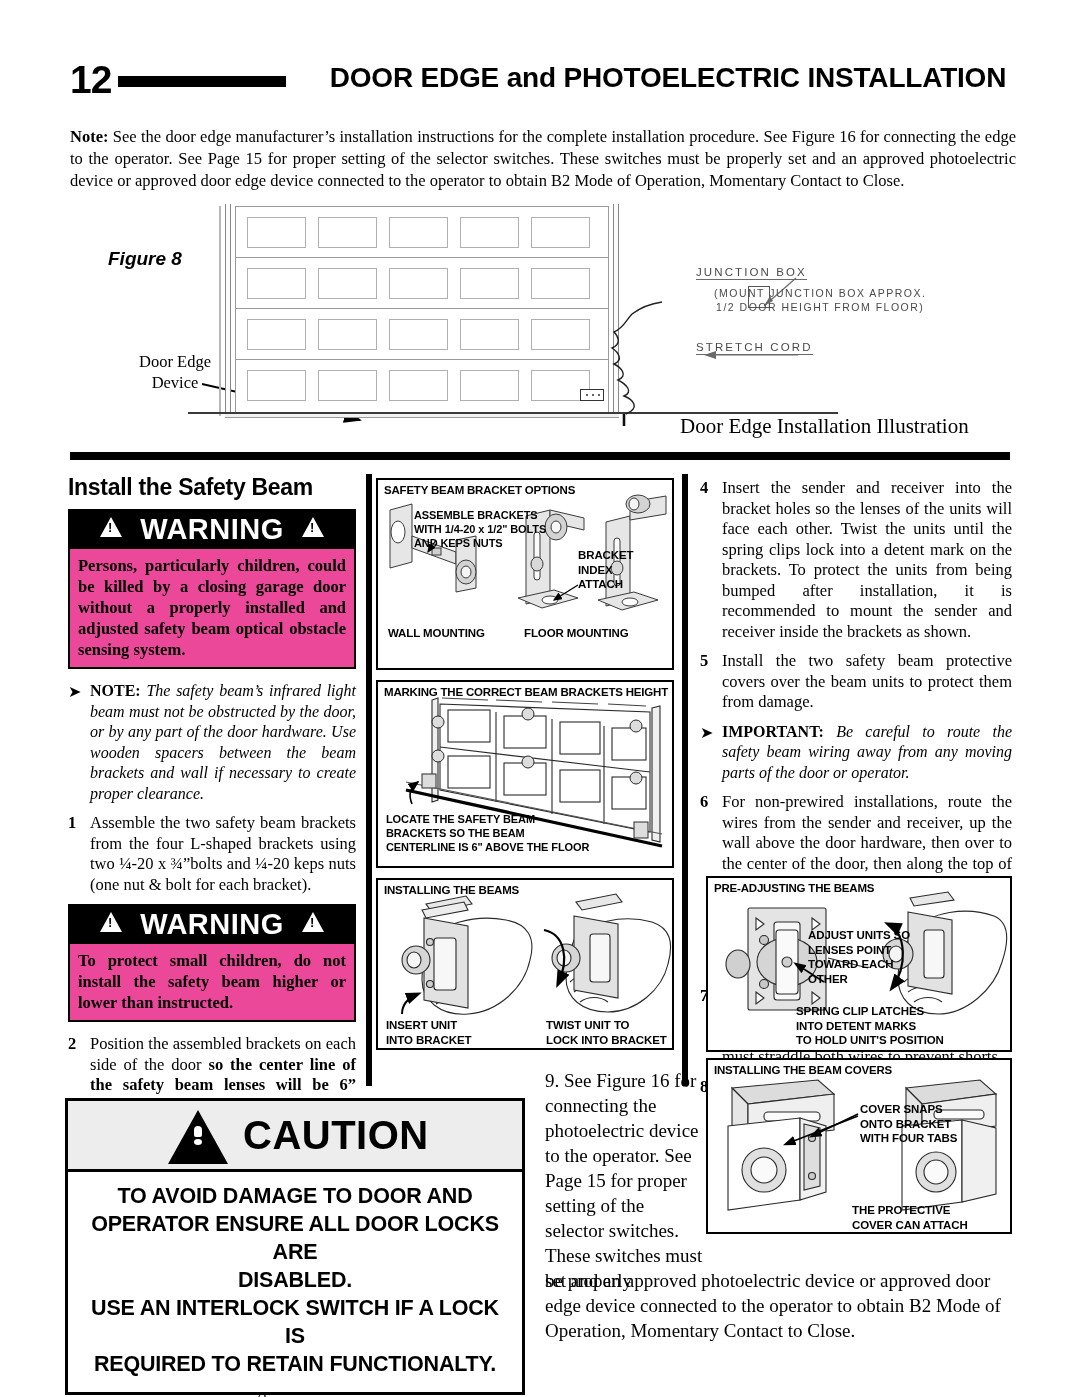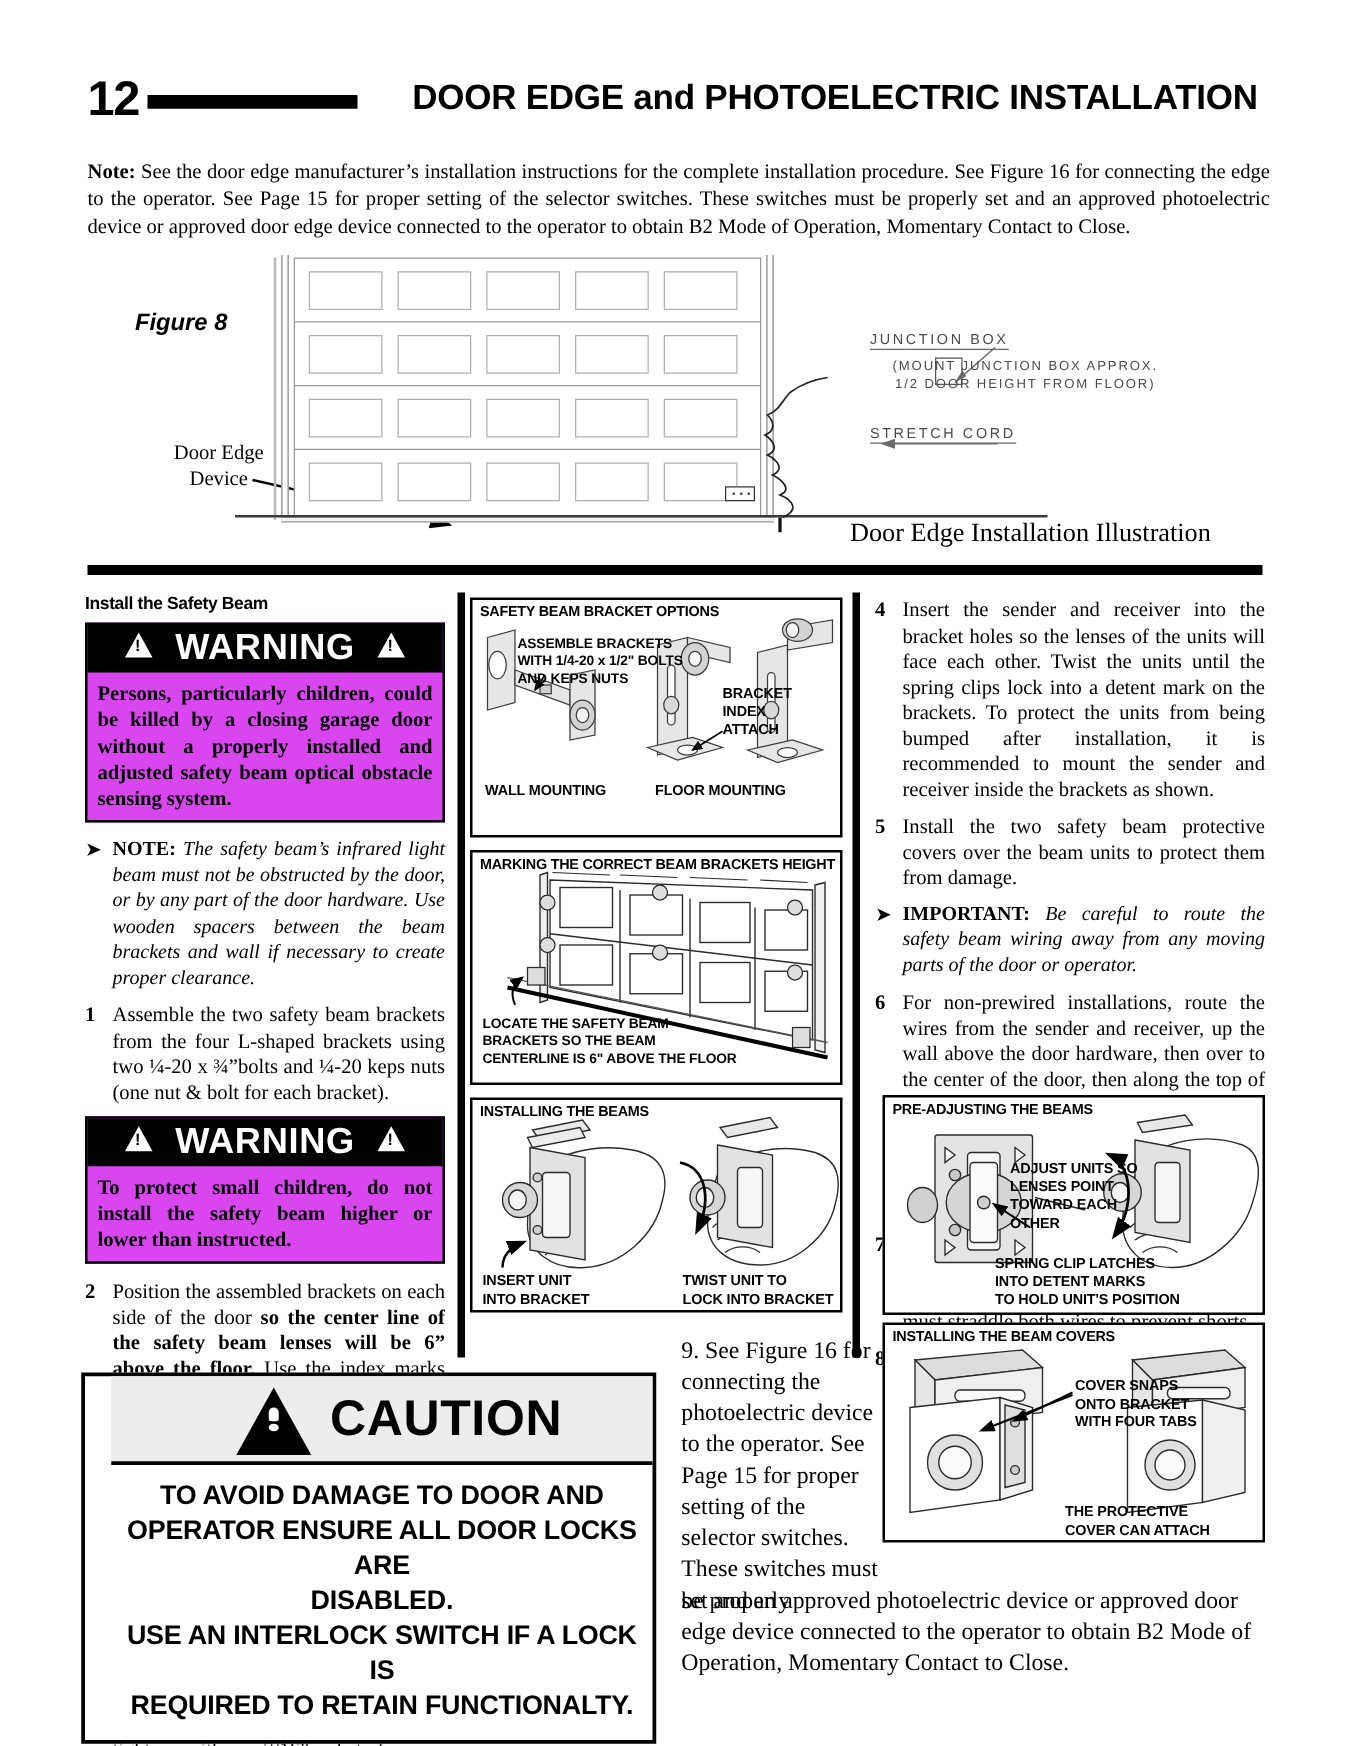--- a/index.html
+++ b/index.html
@@ -254,30 +254,30 @@
   .col-right {
     position: absolute;
     left: 700px;
     top: 478px;
     width: 312px;
   }
 
   .sec-head {
     font-family: "Liberation Sans", sans-serif;
     font-weight: bold;
-    font-size: 14px;
+    font-size: 23px;
     letter-spacing: -0.3px;
     margin-bottom: 8px;
   }
 
   
   .warnbox {
     border: 2.5px solid #000;
     margin-bottom: 12px;
-    background: #d946ef;
+    background: #ec4899;
   }
   .warnbox .bar {
     background: #000;
     color: #fff;
     text-align: center;
     padding: 3px 0 5px 0;
     position: relative;
   }
   .warnbox .bar .wtext {
     font-family: "Liberation Sans", sans-serif;
@@ -349,21 +349,20 @@
 
   
   .cautionbox {
     position: absolute;
     left: 65px;
     top: 1098px;
     width: 460px;
     border: 3px solid #000;
     background: #fff;
     box-sizing: border-box;
-    padding-left: 21px;
   }
   .cautionbox .chead {
     background: #ededed;
     border-bottom: 3px solid #000;
     height: 68px;
     position: relative;
   }
   .cautionbox .ctri {
     position: absolute;
     left: 100px; top: 9px;

